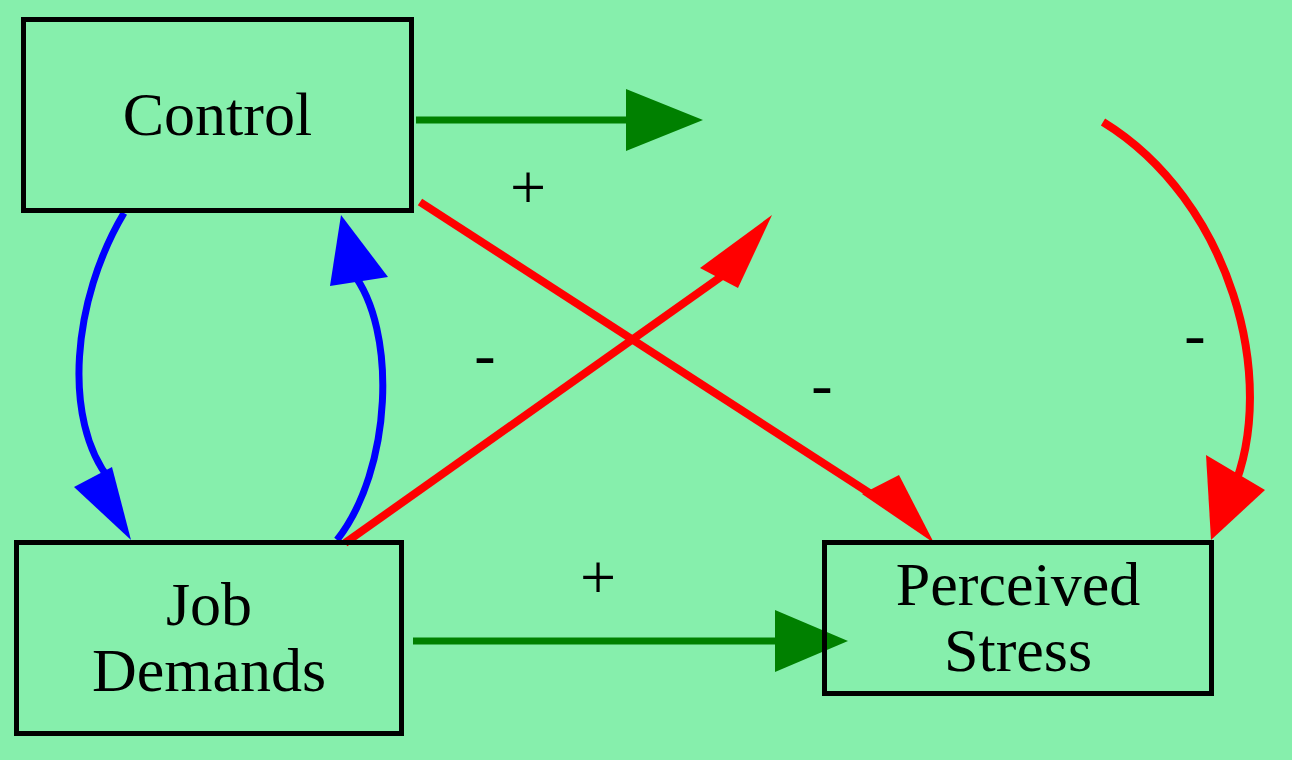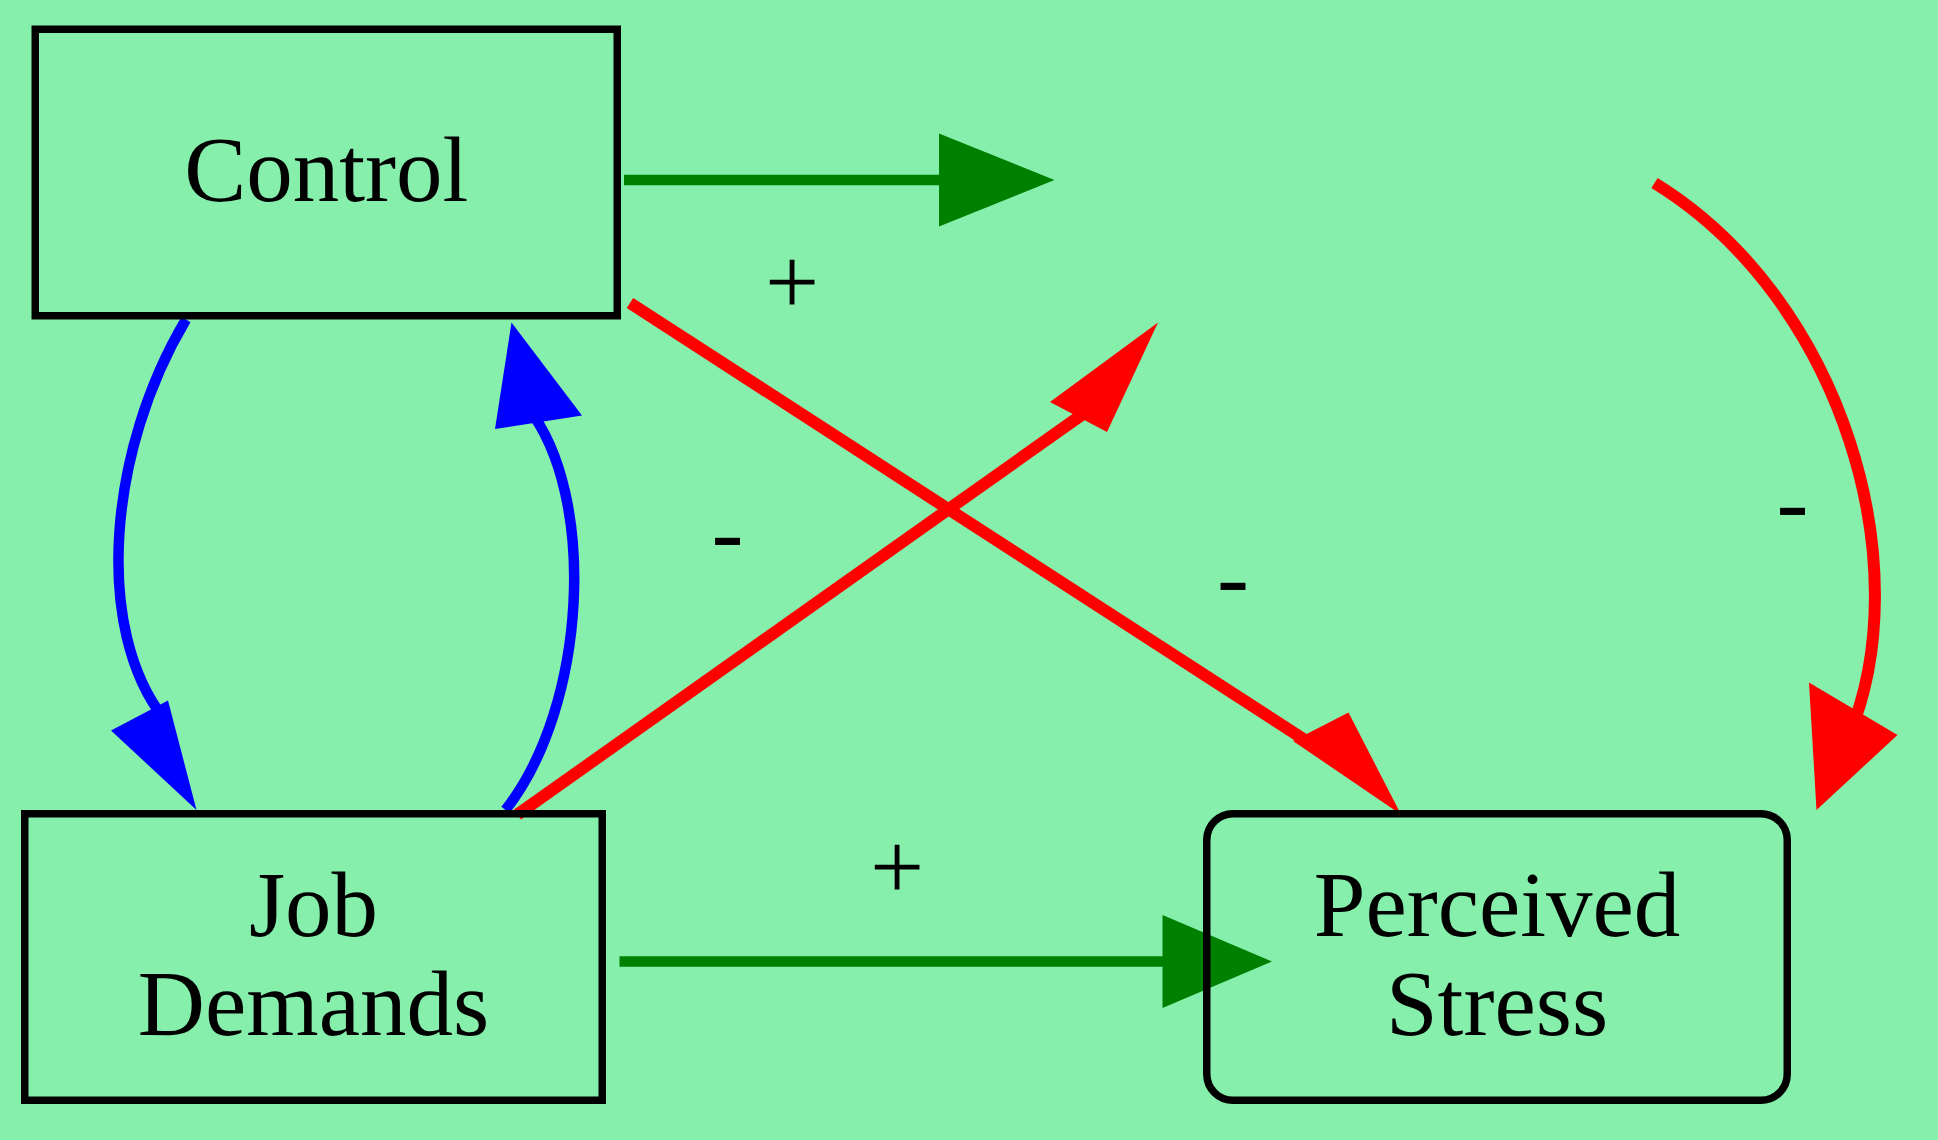--- a/index.html
+++ b/index.html
@@ -48,21 +48,21 @@
     font-family: "Liberation Serif", serif;
     font-size: 64px;
     line-height: 1;
     color: #000000;
     transform: translate(-50%, -50%);
     user-select: none;
   }
   #node-control    { left: 21px;  top: 17px;  width: 393px; height: 196px; }
   #node-motivators { left: 703px; top: 17px;  width: 393px; height: 196px; }
   #node-job-demands{ left: 14px;  top: 540px; width: 390px; height: 196px; }
-  #node-perceived-stress { left: 802px; top: 540px; width: 392px; height: 196px; border-radius: 20px; }
+  #node-perceived-stress { left: 822px; top: 540px; width: 392px; height: 156px; }
 </style>
 </head>
 <body>
 
 <div id="diagram-root">
 
   <svg id="edge-layer" width="1292" height="760" viewBox="0 0 1292 760" xmlns="http://www.w3.org/2000/svg">
 
     <g>
       <line x1="416" y1="120" x2="690" y2="120" stroke="#008000" stroke-width="7"></line>

